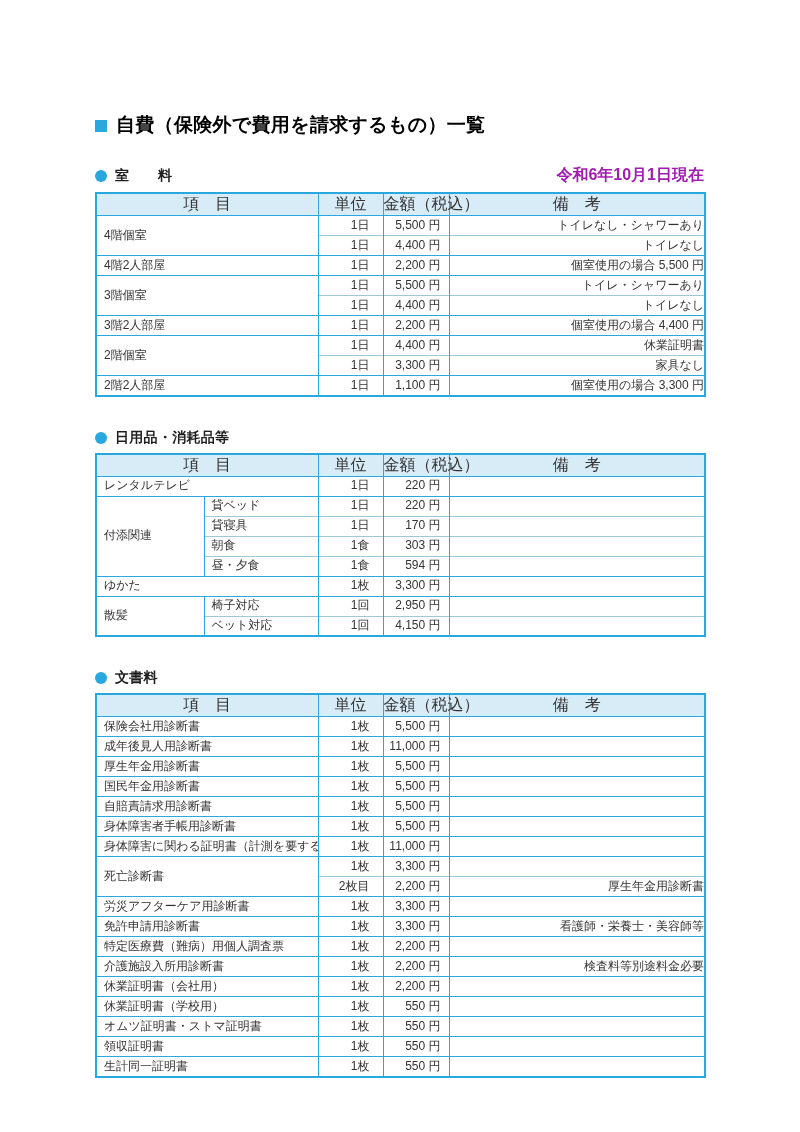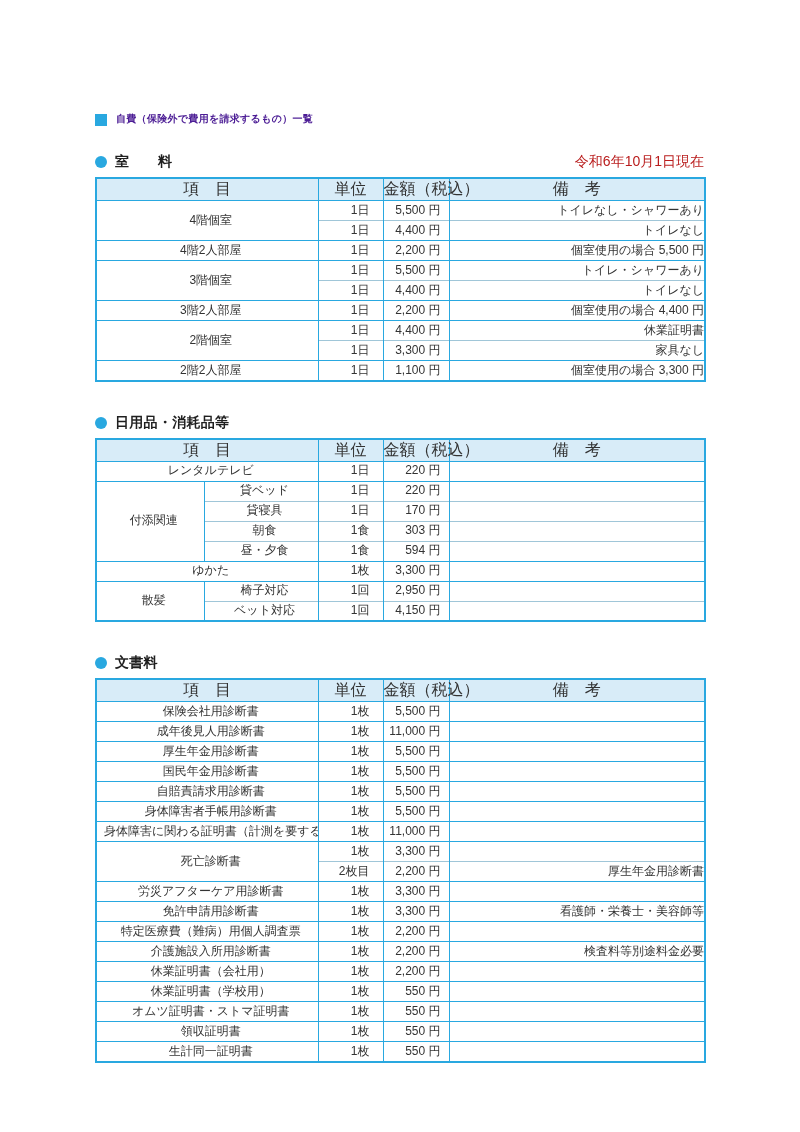--- a/index.html
+++ b/index.html
@@ -19,55 +19,55 @@
     width:800px;height:1132px;
     padding:112px 96px 0 95px;
     background:#ffffff;
   }
   .doc-title-row{display:flex;align-items:center;}
   .sq{
     width:12px;height:12px;flex:0 0 12px;
     background:var(--accent);margin-right:9px;margin-top:1px;
   }
   h1{
-    font-size:10px;font-weight:bold;margin:0;color:#4c1d95;
+    font-size:19px;font-weight:bold;margin:0;color:#000000;
     letter-spacing:0.3px;
   }
   .sec-head{
     display:flex;align-items:center;
     margin:32px 0 6px 0;
   }
   .sec-head.first{margin-top:27px;}
   .dot{
     width:12px;height:12px;flex:0 0 12px;border-radius:50%;
     background:var(--accent);margin-right:8px;
   }
   h2{font-size:14px;font-weight:bold;margin:0;color:#1f1f1f;letter-spacing:0.3px;}
   .date{
-    margin-left:auto;font-size:14px;font-weight:normal;color:#b91c1c;
+    margin-left:auto;font-size:16px;font-weight:bold;color:#a21caf;
   }
   table{
     border-collapse:collapse;table-layout:fixed;
     width:609px;border:2px solid var(--accent);
   }
   th{
     background:var(--hbg);
     font-weight:normal;font-size:16px;color:#333;
     height:21px;padding:0;text-align:center;
     border-left:1px solid var(--accent);
     border-bottom:1px solid var(--accent);
     white-space:nowrap;
   }
   td{
     font-size:12px;color:#333;height:20px;
     padding:0;line-height:1.1;vertical-align:middle;
     border-left:1px solid var(--accent);
     white-space:nowrap;overflow:hidden;
   }
-  td.item,td.sub{text-align:center;padding-left:7px;}
+  td.item,td.sub{text-align:left;padding-left:7px;}
   td.unit{text-align:right;padding-right:13px;}
   td.amount{text-align:right;padding-right:8px;}
   td.note{text-align:right;padding-left:13px;}
   tr.g td{border-top:1px solid var(--accent);}
   tr.i td{border-top:1px solid var(--inner);}
 </style>
 </head>
 <body>
 
 <div class="page">

